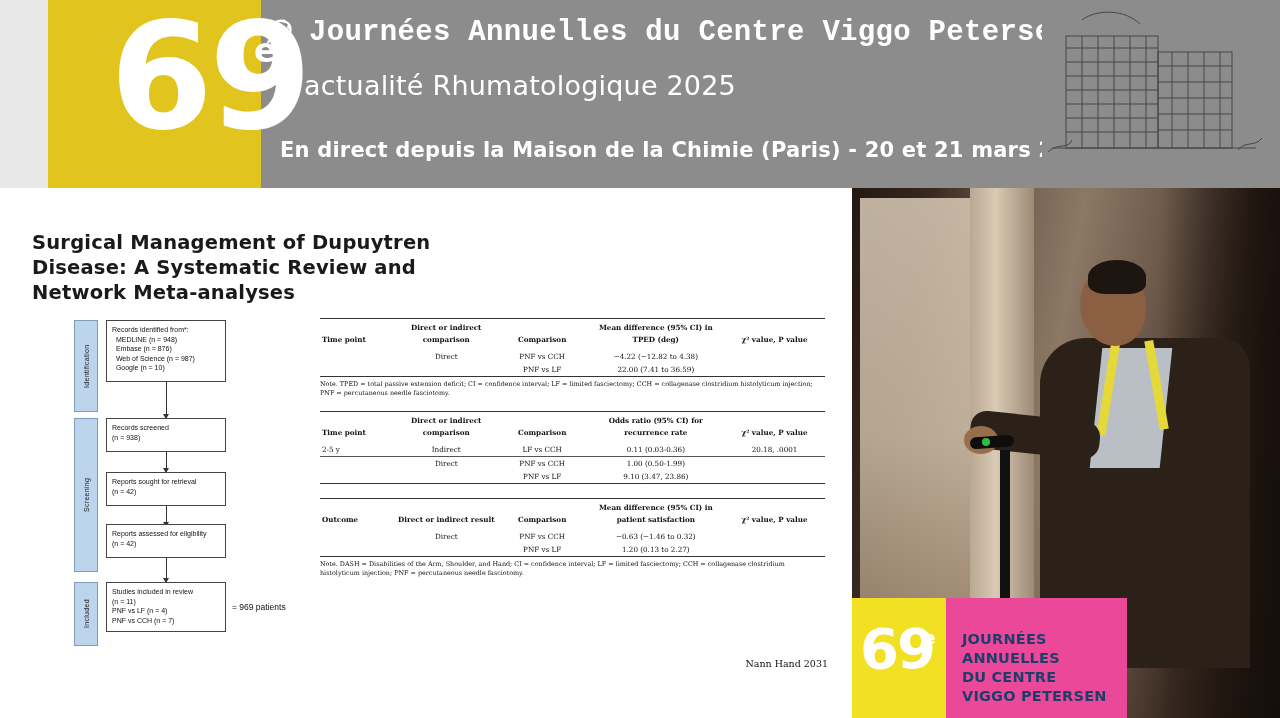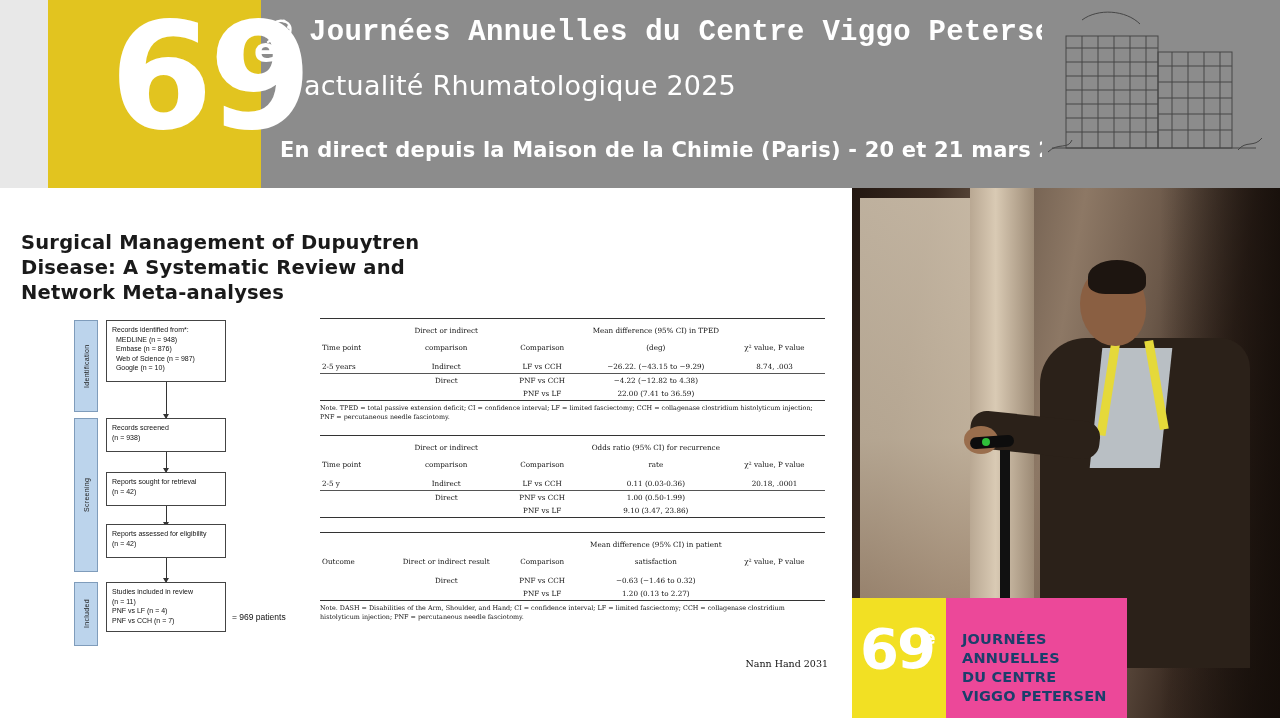--- a/index.html
+++ b/index.html
@@ -109,21 +109,21 @@
     position: absolute;
     left: 0;
     top: 188px;
     width: 852px;
     height: 530px;
     background: #ffffff;
     color: #111;
   }
   .slide-title {
     position: absolute;
-    left: 21px;
+    left: 32px;
     top: 42px;
     width: 430px;
     font-family: "DejaVu Sans", sans-serif;
     font-weight: bold;
     font-size: 19.5px;
     line-height: 25px;
     color: #1a1a1a;
     letter-spacing: 0.2px;
   }
 
@@ -187,24 +187,24 @@
     width: 505px;
   }
   table.res {
     width: 100%;
     border-collapse: collapse;
     font-family: "DejaVu Serif", serif;
     font-size: 7.2px;
     color: #111;
   }
   table.res thead th {
-    font-weight: normal;
+    font-weight: bold;
     text-align: center;
     padding: 3px 2px 4px 2px;
-    line-height: 17px;
+    line-height: 12px;
     vertical-align: bottom;
   }
   table.res thead th.lefthead { text-align: left; padding-left: 2px; }
   table.res tbody td {
     padding: 1.5px 2px;
     vertical-align: top;
     line-height: 10px;
   }
   table.res tbody td.c { text-align: center; }
   .rule-top { border-top: 0.8px solid #333; }
@@ -481,43 +481,36 @@
     </div>
     <div class="flow-arrow" style="left:92px; top:238px; height:24px;"></div>
 
     <div class="flow-box" style="left:32px; top:262px; width:120px; height:50px;">
       <span>Studies included in review</span><br>
       <span>(n = 11)</span><br>
       <span>PNF vs LF (n = 4)</span><br>
       <span>PNF vs CCH (n = 7)</span>
     </div>
 
-    <div class="patients-label" style="left:158px; top:292px;">= 969 patients</div>
+    <div class="patients-label" style="left:158px; top:282px;">= 969 patients</div>
   </div>
 
   <div class="tables">
 
     <table class="res">
       <thead>
         <tr class="rule-top">
           <th class="lefthead" style="width:15%">Time point</th>
           <th style="width:20%">Direct or indirect comparison</th>
           <th style="width:18%">Comparison</th>
           <th style="width:27%">Mean difference (95% CI) in TPED (deg)</th>
           <th style="width:20%">χ² value, P value</th>
         </tr>
       </thead>
       <tbody>
-        <tr>
-          <td class="rule-mid">2-5 years</td>
-          <td class="rule-mid c">Indirect</td>
-          <td class="rule-mid c">LF vs CCH</td>
-          <td class="rule-mid c">−26.22. (−43.15 to −9.29)</td>
-          <td class="rule-mid c">8.74, .003</td>
-        </tr>
         <tr>
           <td></td>
           <td class="c">Direct</td>
           <td class="c">PNF vs CCH</td>
           <td class="c">−4.22 (−12.82 to 4.38)</td>
           <td class="c"></td>
         </tr>
         <tr>
           <td class="rule-bot"></td>
           <td class="rule-bot c"></td>

